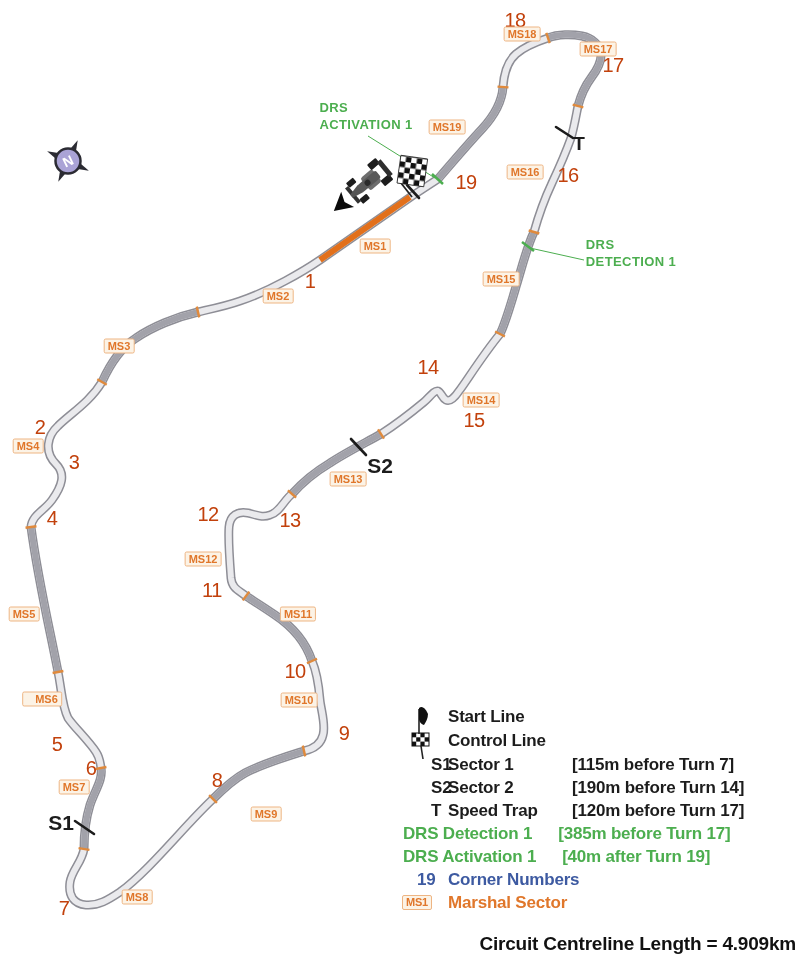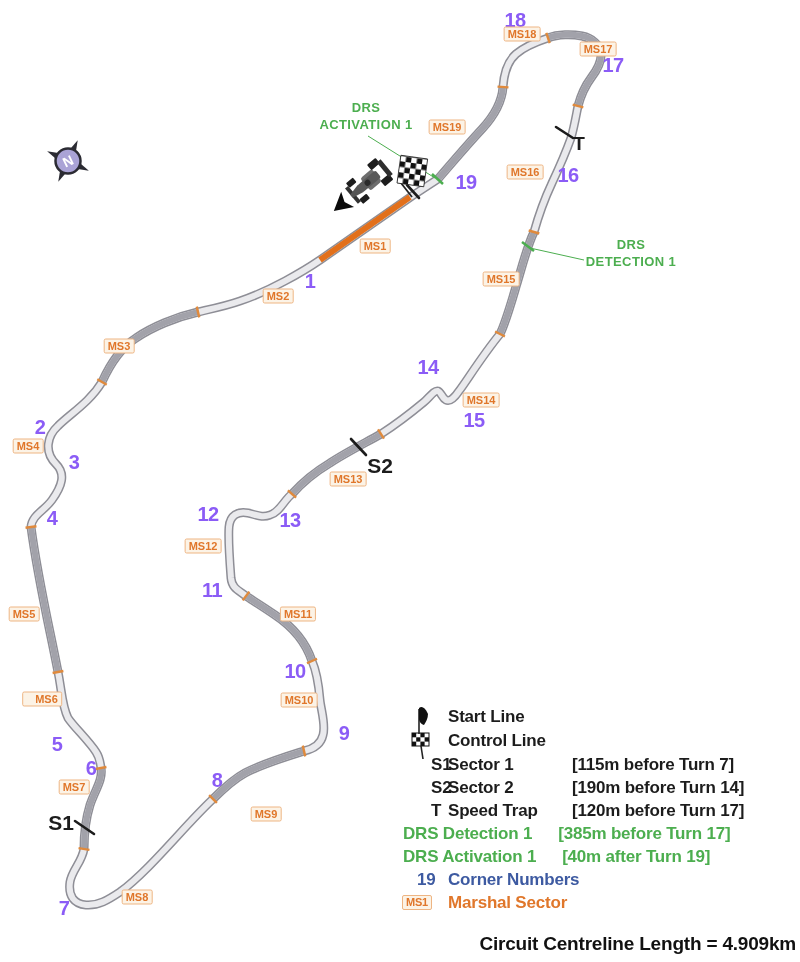--- a/index.html
+++ b/index.html
@@ -1,25 +1,25 @@
 <!DOCTYPE html>
 <html><head>
 <meta charset="utf-8">
 <style>
   html,body{margin:0;padding:0;background:#ffffff;}
   .stage{position:relative;width:800px;height:962px;background:#ffffff;overflow:hidden;
          font-family:"Liberation Sans",sans-serif;}
   .stage svg.trk{position:absolute;left:0;top:0;}
   .maplabel{position:absolute;transform:translate(-50%,-50%);white-space:nowrap;}
-  .corner{color:#8b5cf6;font-size:20px;font-weight:bold;letter-spacing:-0.5px;}
+  .corner{color:#c2410c;font-size:20px;font-weight:normal;letter-spacing:-0.5px;}
   .msbox{color:#e0772b;font-size:11px;font-weight:bold;background:#fcf3e6;
          border:1px solid #eeb583;border-radius:2px;padding:0 3px;line-height:13px;}
   .blacknote{color:#1c1c1c;font-weight:bold;font-size:21px;}
   .tnote{color:#1c1c1c;font-weight:bold;font-size:19px;}
-  .drsnote{color:#4cae4f;font-size:13px;font-weight:bold;text-align:center;
+  .drsnote{color:#4cae4f;font-size:13px;font-weight:bold;
            line-height:17px;letter-spacing:0.4px;}
   .legend{position:absolute;left:0;top:0;width:800px;height:962px;pointer-events:none;}
   .lrow{position:absolute;left:402px;width:396px;height:23px;line-height:22px;
         font-size:17px;font-weight:bold;color:#1c1c1c;letter-spacing:-0.2px;}
   .lrow .key{position:absolute;left:29px;}
   .lrow .lbl{position:absolute;left:46px;}
   .lrow .det{position:absolute;left:170px;}
   .lrow.flow .lbl{position:static;}
   .lrow.flow .det{position:static;margin-left:26px;}
   .green{color:#4cae4f;}
@@ -187,21 +187,21 @@
       <div class="maplabel msbox" style="left: 278px; top: 296px;">MS2</div>
       <div class="maplabel msbox" style="left: 119px; top: 346px;">MS3</div>
       <div class="maplabel msbox" style="left: 28px; top: 446px;">MS4</div>
       <div class="maplabel msbox" style="left: 24px; top: 614px;">MS5</div>
       <div class="maplabel msbox" style="left: 42px; top: 699px; padding-left: 12px;">MS6</div>
       <div class="maplabel msbox" style="left: 74px; top: 787px;">MS7</div>
       <div class="maplabel msbox" style="left: 137px; top: 897px;">MS8</div>
       <div class="maplabel msbox" style="left: 266px; top: 789px; margin-top: 25px;">MS9</div>
       <div class="maplabel msbox" style="left: 299px; top: 700px;">MS10</div>
       <div class="maplabel msbox" style="left: 298px; top: 614px;">MS11</div>
-      <div class="maplabel msbox" style="left: 203px; top: 546px;">MS12</div>
+      <div class="maplabel msbox" style="left: 203px; top: 559px;">MS12</div>
       <div class="maplabel msbox" style="left: 348px; top: 479px;">MS13</div>
       <div class="maplabel msbox" style="left: 481px; top: 400px;">MS14</div>
       <div class="maplabel msbox" style="left: 501px; top: 279px;">MS15</div>
       <div class="maplabel msbox" style="left: 525px; top: 172px;">MS16</div>
       <div class="maplabel msbox" style="left: 598px; top: 49px;">MS17</div>
       <div class="maplabel msbox" style="left: 522px; top: 34px;">MS18</div>
       <div class="maplabel msbox" style="left: 447px; top: 127px;">MS19</div>
     </div>
 
   <div class="maplabel tnote" style="left:579px;top:144px;">T</div>

